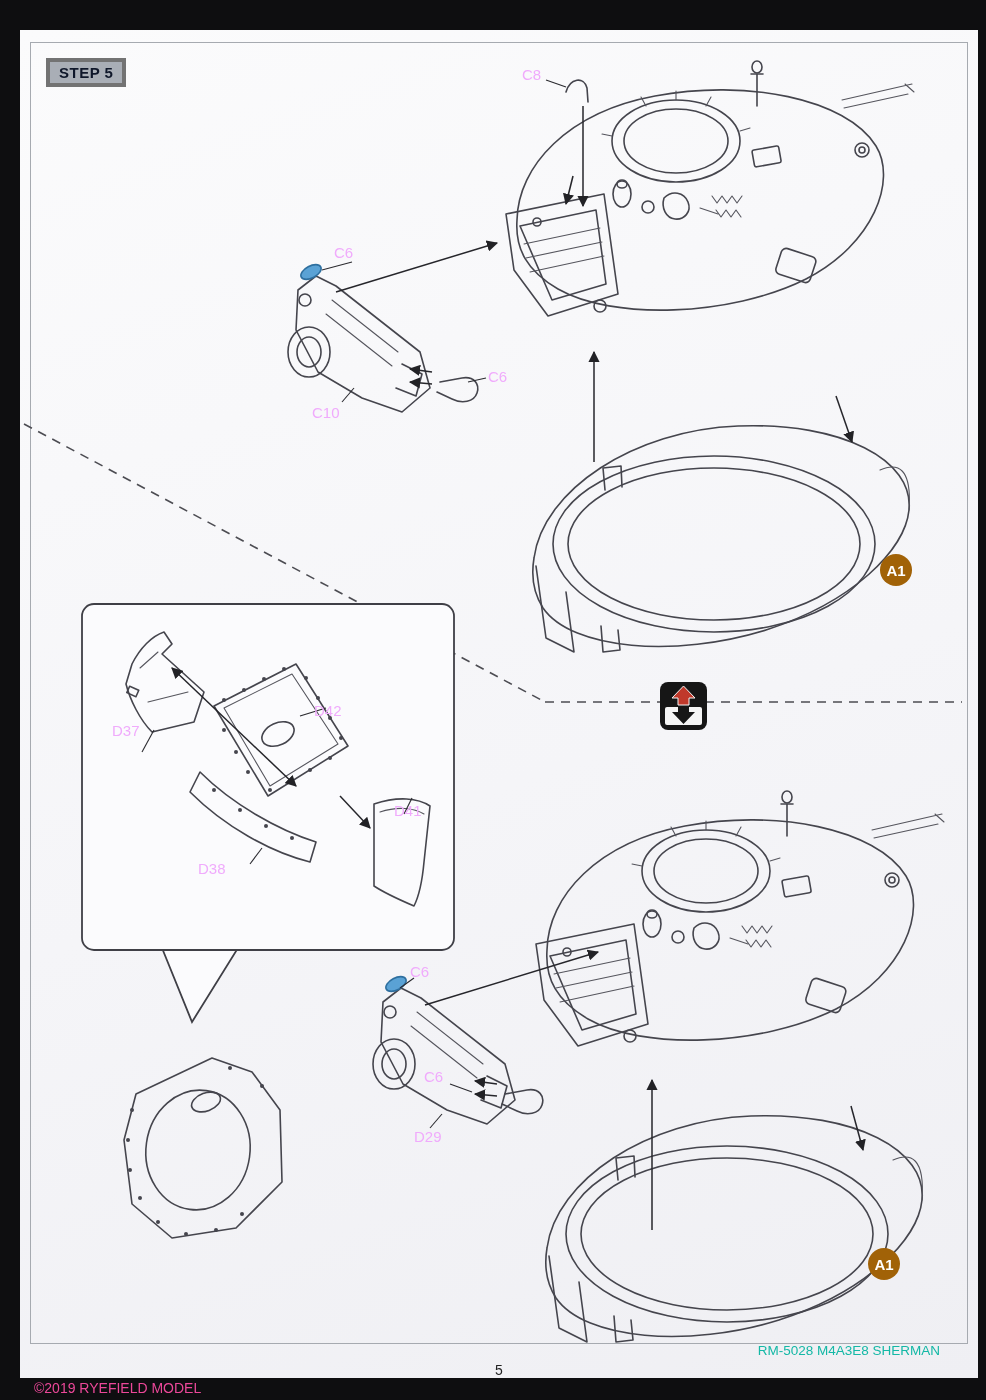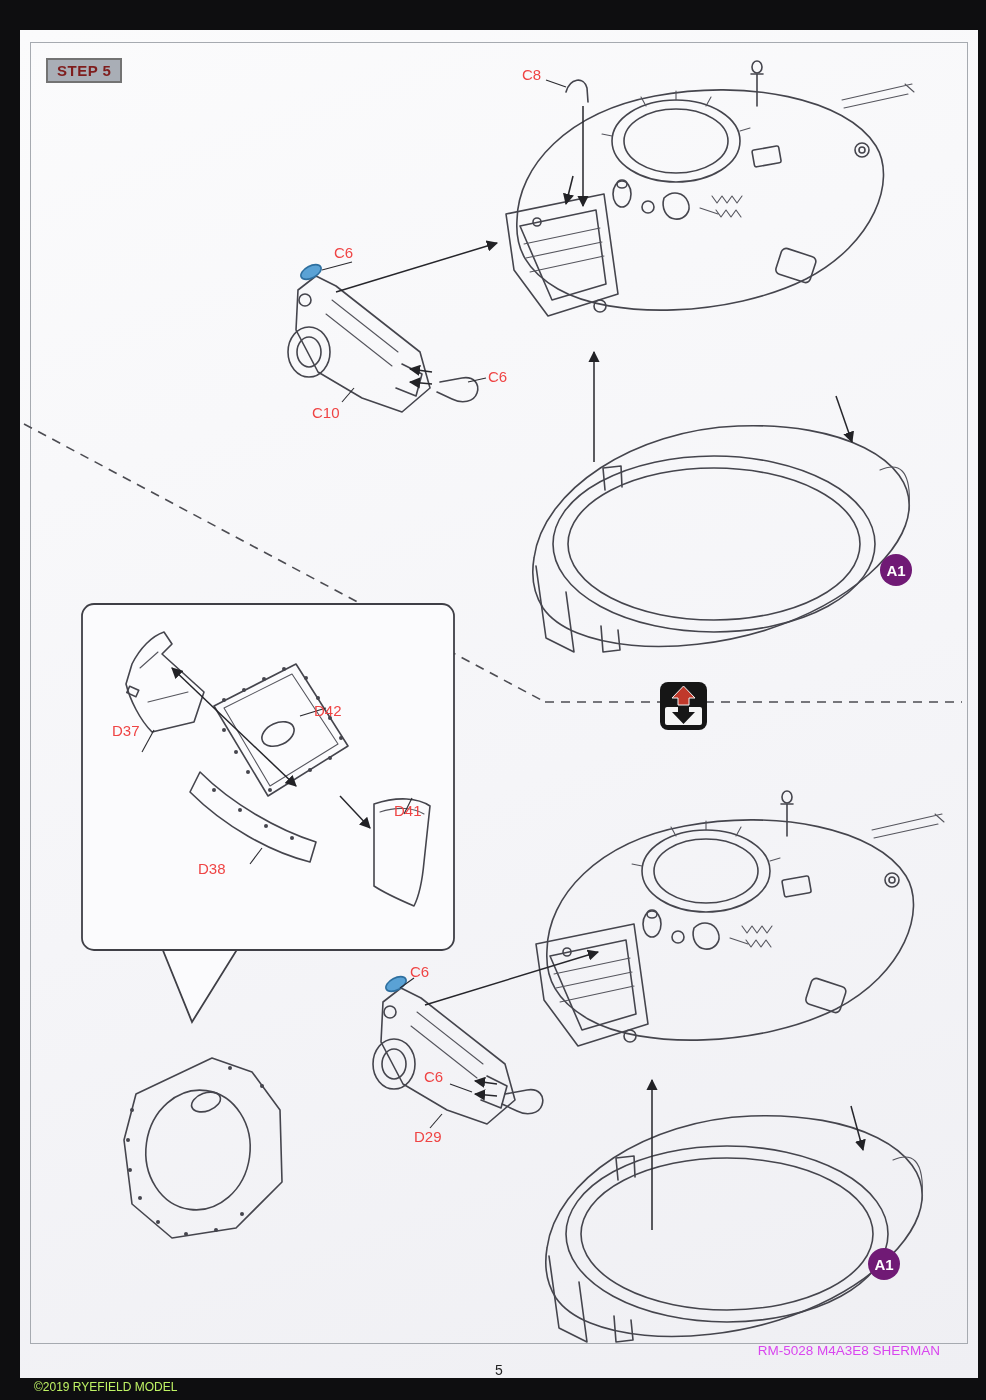--- a/index.html
+++ b/index.html
@@ -21,43 +21,43 @@
     border:1px solid #a6aab0;pointer-events:none;
   }
   svg.art{position:absolute;left:0;top:0;width:986px;height:1400px;}
   .line{stroke:#45454d;fill:none;stroke-width:1.6;stroke-linejoin:round;stroke-linecap:round;}
   .thin{stroke:#55555d;stroke-width:1.1;}
   .arrow{stroke:#26262b;stroke-width:1.5;fill:none;}
   .dash{stroke:#4c4c52;stroke-width:1.6;fill:none;stroke-dasharray:9 7;}
   .leader{stroke:#2a2a2f;stroke-width:1.1;fill:none;}
 
   .plabel{
-    position:absolute;color:#ef4444;font-size:15px;line-height:17px;
+    position:absolute;color:#f0abfc;font-size:15px;line-height:17px;
     white-space:nowrap;
     text-align:right;
   }
   .step-badge{
     position:absolute;left:46px;top:58px;
-    background:#a9aeb6;border:2px solid #737373;color:#7f1d1d;
+    background:#a9aeb6;border:4px solid #737373;color:#0f172a;
     font-weight:bold;font-size:15px;padding:2px 9px;letter-spacing:.5px;
   }
   .badge{
     position:absolute;width:32px;height:32px;border-radius:50%;
-    background:#701a75;color:#ffffff;font-weight:bold;font-size:15px;
+    background:#a16207;color:#ffffff;font-weight:bold;font-size:15px;
     display:flex;align-items:center;justify-content:center;
   }
   .page-number{
     position:absolute;left:20px;top:1362px;width:958px;text-align:center;
     color:#222;font-size:14px;
   }
   .kit-code{
-    position:absolute;right:46px;top:1343px;color:#d946ef;font-size:13.5px;
+    position:absolute;right:46px;top:1343px;color:#14b8a6;font-size:13.5px;
   }
   .copyright{
-    position:absolute;left:34px;top:1380px;color:#bef264;font-size:12px;
+    position:absolute;left:34px;top:1380px;color:#ec4899;font-size:14px;
   }
 </style>
 </head>
 <body>
 
 <div class="photo">
   <div class="page"></div>
   <div class="frame"></div>
 
   <svg class="art" viewBox="0 0 986 1400">

